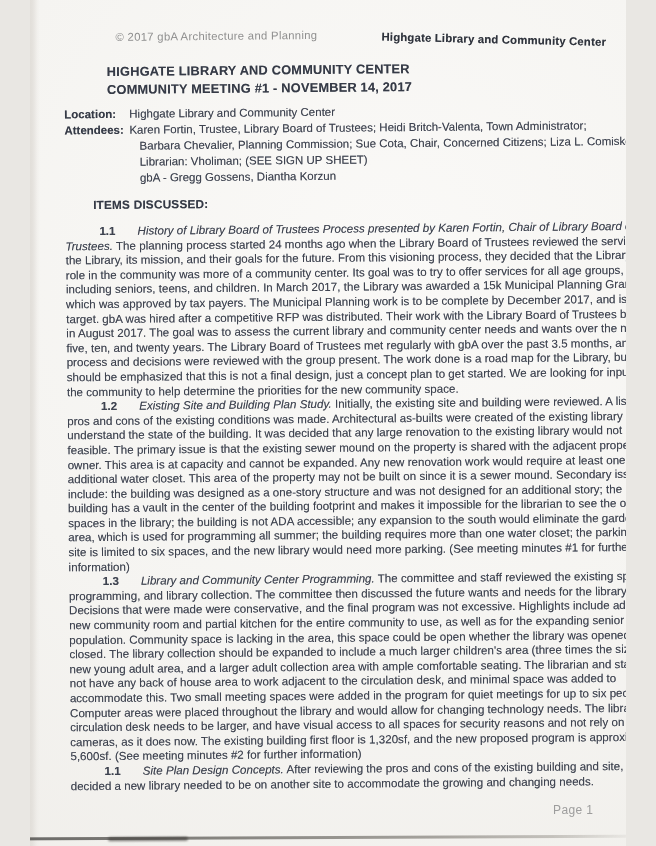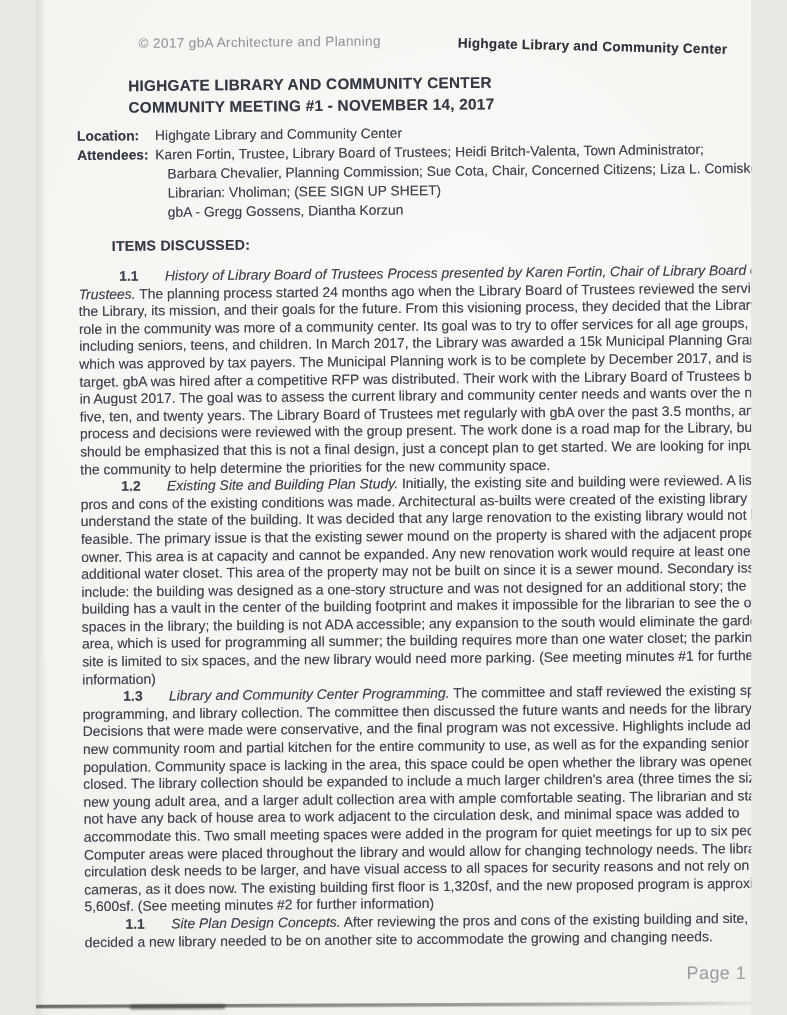--- a/index.html
+++ b/index.html
@@ -56,22 +56,22 @@
   }
   .sections{
     position:absolute;left:0;top:224px;width:596px;
     font-size:11.6px;line-height:14.6px;
   }
   .sec{margin:0;text-indent:34px;}
   .sec-num{color:#3e4350;font-weight:bold;}
   .tab{display:inline-block;width:22px;}
   .sec-head{font-style:italic;}
   .page-num{
-    position:absolute;left:542px;top:803px;
-    font-size:15px;color:#9d9d9d;letter-spacing:0.4px;
+    position:absolute;left:523px;top:803px;
+    font-size:12px;color:#9d9d9d;letter-spacing:0.4px;
     text-shadow:none;
   }
   .scan-line{
     position:absolute;left:-4px;top:836px;width:620px;height:3px;
     border-radius:2px;
     background:linear-gradient(90deg,#3f3e3c 0%,#55534f 18%,#6b6964 40%,#8a8781 65%,#b5b2ac 85%,rgba(200,197,190,0) 100%);
     transform:rotate(-0.25deg);
     opacity:0.75;
     filter:blur(0.4px);
   }

